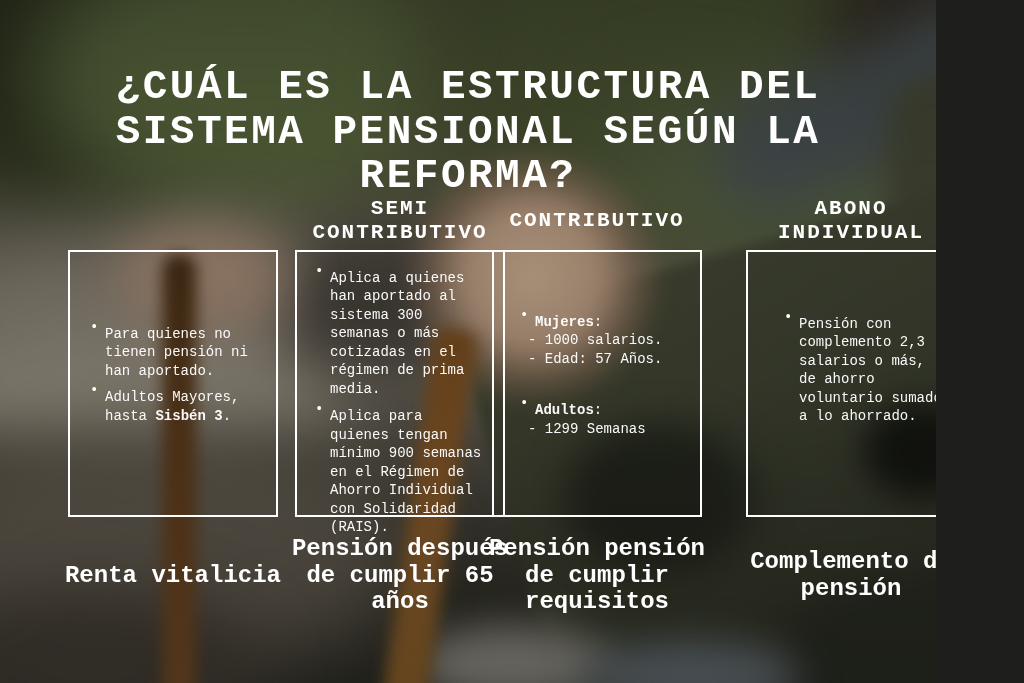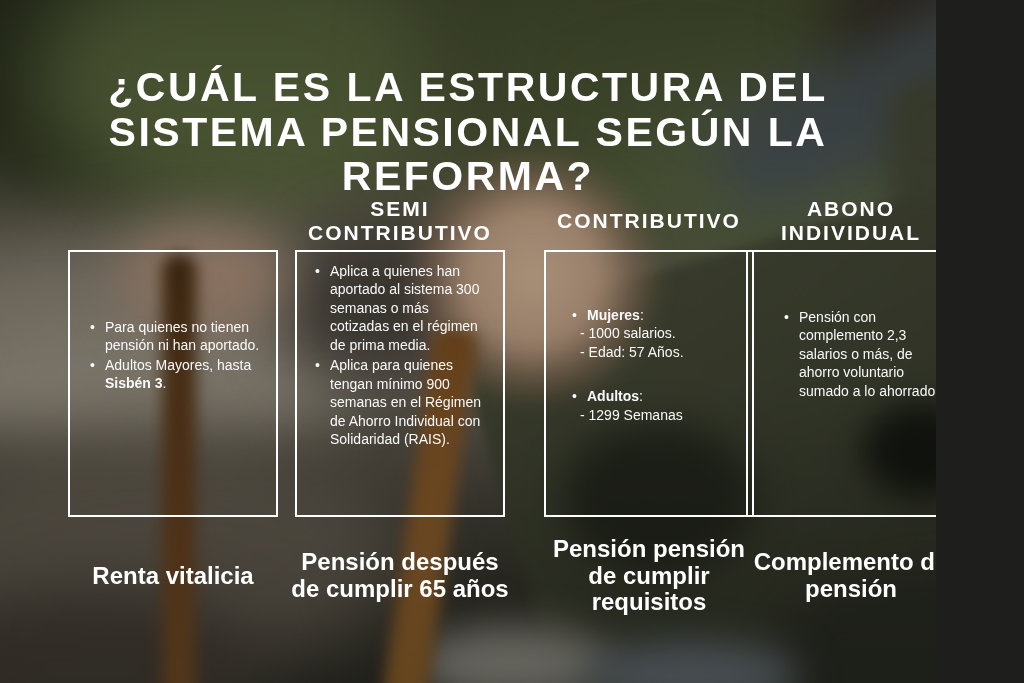--- a/index.html
+++ b/index.html
@@ -1,17 +1,17 @@
 <!DOCTYPE html>
 <html style="--text-color: #ffffff; --border-color: #ffffff;"><head>
 <meta charset="utf-8">
 <style>
   html,body{margin:0;padding:0;background:#1e1e1c;}
   .stage{position:relative;width:936px;height:683px;overflow:hidden;
-         font-family:Liberation Sans, sans-serif;background:#55523f;}
+         font-family:Liberation Mono, monospace;background:#55523f;}
 
   
   .bg{position:absolute;inset:0;transform:scale(1.05);}
   .bg-base{position:absolute;inset:0;background:
     linear-gradient(180deg,#474c33 0%,#4f5138 18%,#5c594a 34%,#6e675c 46%,
                     #6b655b 56%,#4a473d 72%,#35352c 86%,#2e2f28 100%);}
   .blob{position:absolute;border-radius:50%;}
   .b-dark-tl{left:-70px;top:-80px;width:340px;height:290px;background:#272c1b;filter:blur(36px);}
   .b-green1{left:50px;top:-50px;width:400px;height:270px;background:#5d6b40;filter:blur(42px);}
   .b-green2{left:430px;top:-70px;width:480px;height:300px;background:#4b5533;filter:blur(42px);}
@@ -50,37 +50,37 @@
            transform-origin:top center;transform:rotate(8deg);
            background:linear-gradient(180deg,#7a4c1e,#9a6630 55%,#a8732f);filter:blur(7px);}
   .shade{position:absolute;inset:0;background:
     linear-gradient(180deg,rgba(10,12,8,.34) 0%,rgba(10,12,8,.20) 30%,rgba(10,12,8,.22) 55%,
                     rgba(8,8,6,.34) 80%,rgba(8,8,6,.42) 100%);}
 
   
   .title{position:absolute;left:62px;right:62px;top:38px;z-index:5;text-align:center;
          color:var(--text-color,#fff);font-size:41px;font-weight:700;letter-spacing:2.5px;line-height:1.08;}
   .column{position:absolute;top:0;height:100%;width:210px;z-index:5;}
-  .c0{left:68px}.c1{left:295px}.c2{left:544px}.c3{left:746px}
+  .c0{left:68px}.c1{left:295px}.c2{left:492px}.c3{left:746px}
   .col-header{position:absolute;top:192px;left:50%;transform:translateX(-50%);width:206px;height:58px;
               display:flex;align-items:center;justify-content:center;text-align:center;
               color:#fff;font-size:21px;font-weight:700;letter-spacing:2px;line-height:1.12;}
   .box{position:absolute;top:250px;left:0;width:100%;height:267px;box-sizing:border-box;
        border:2px solid var(--border-color,rgba(255,255,255,.92));}
   .bullets{list-style:none;margin:0;color:rgba(255,255,255,.97);font-size:14px;line-height:1.32;}
   .c0 .bullets{padding:66px 8px 0 20px;}
   .c1 .bullets{padding:10px 16px 0 18px;}
   .c2 .bullets{padding:54px 6px 0 26px;}
   .c3 .bullets{padding:56px 12px 0 36px;}
   .bullets li{display:flex;align-items:flex-start;}
   .c0 .bullets li + li{margin-top:1px;}
   .c1 .bullets li + li{margin-top:2px;}
   .c2 .bullets li + li{margin-top:26px;}
   .mk{flex:0 0 15px;}
-  .bt{flex:1 1 auto;}
+  .bt{flex:1 1 auto;margin-top:7px;}
   .bold{font-weight:700;}
   .sub{margin-left:-7px;}
   .col-footer{position:absolute;top:530px;left:50%;transform:translateX(-50%);width:224px;height:92px;
               display:flex;align-items:center;justify-content:center;text-align:center;
               color:#fff;font-size:24px;font-weight:700;line-height:1.12;}
 </style>
 </head>
 <body>
 
 <div class="stage">

